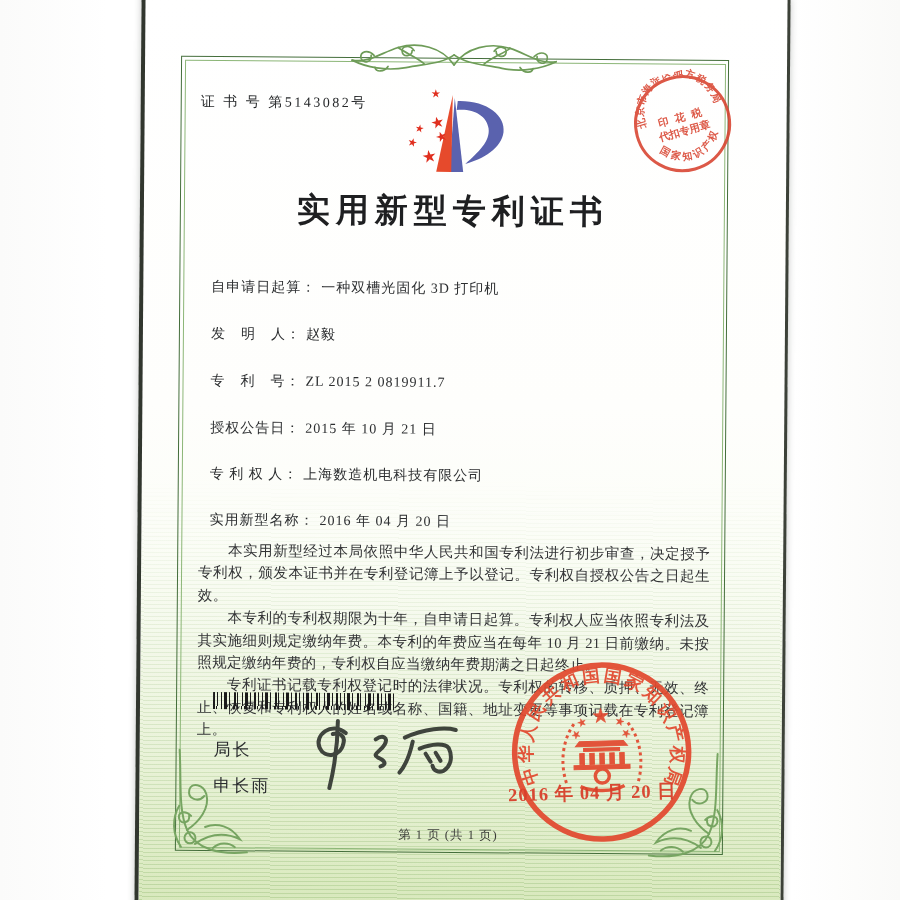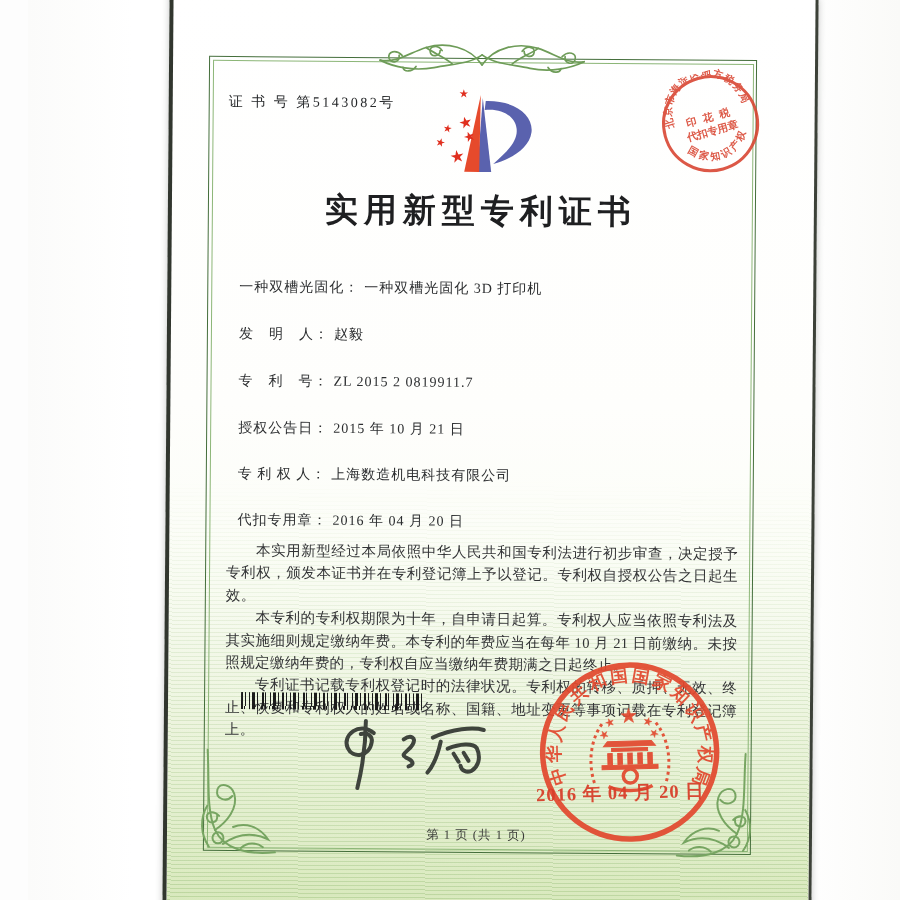--- a/index.html
+++ b/index.html
@@ -2,21 +2,21 @@
 <html><head>
 <meta charset="utf-8">
 <style>
   html,body{margin:0;padding:0;}
   body{
     width:900px;height:900px;overflow:hidden;
     background:#fdfdfd;
     font-family:"Liberation Serif","DejaVu Serif",serif;
     position:relative;
   }
-  .scene{position:absolute;inset:0;background:linear-gradient(90deg,#fbfbfa 0%,#ffffff 12%,#ffffff 88%,#fafaf8 100%);margin-left:28px;}
+  .scene{position:absolute;inset:0;background:linear-gradient(90deg,#fbfbfa 0%,#ffffff 12%,#ffffff 88%,#fafaf8 100%);}
   .paper{
     position:absolute;left:138px;top:-4px;width:642px;height:912px;
     background:linear-gradient(180deg,#ffffff 0%,#fefefc 45%,#fbfdf6 65%,#f4f8ea 100%);
     border-left:4px solid #31362e;
     border-right:3px solid #3c4138;
     box-shadow:0 0 7px rgba(40,45,38,.28);
     transform:rotate(0.45deg);
   }
   
   .tint{
@@ -156,46 +156,50 @@
           </text>
           <text x="52" y="49" text-anchor="middle" font-size="10.5" letter-spacing="2" stroke="none" font-weight="600">印 花 税</text>
           <text x="52" y="63" text-anchor="middle" font-size="10.5" stroke="none" font-weight="600">代扣专用章</text>
         </g>
       </svg>
     </div>
 
     <h1 class="title">实用新型专利证书</h1>
 
     <div class="row" style="top:284px">
-      <span class="lbl">一种双槽光固化：</span><span class="val">一种双槽光固化 3D 打印机</span>
+      <span class="lbl">自申请日起算：</span><span class="val">一种双槽光固化 3D 打印机</span>
     </div>
     <div class="row" style="top:331px">
       <span class="lbl">发　明　人：</span><span class="val">赵毅</span>
     </div>
     <div class="row" style="top:378px">
       <span class="lbl">专　利　号：</span><span class="val">ZL 2015 2 0819911.7</span>
     </div>
     <div class="row" style="top:425px">
       <span class="lbl">授权公告日：</span><span class="val">2015 年 10 月 21 日</span>
     </div>
     <div class="row" style="top:471px">
       <span class="lbl">专 利 权 人：</span><span class="val">上海数造机电科技有限公司</span>
     </div>
     <div class="row" style="top:517px">
-      <span class="lbl">代扣专用章：</span><span class="val">2016 年 04 月 20 日</span>
+      <span class="lbl">实用新型名称：</span><span class="val">2016 年 04 月 20 日</span>
     </div>
 
     <div class="bodytext">
       <p>本实用新型经过本局依照中华人民共和国专利法进行初步审查，决定授予专利权，颁发本证书并在专利登记簿上予以登记。专利权自授权公告之日起生效。</p>
       <p>本专利的专利权期限为十年，自申请日起算。专利权人应当依照专利法及其实施细则规定缴纳年费。本专利的年费应当在每年 10 月 21 日前缴纳。未按照规定缴纳年费的，专利权自应当缴纳年费期满之日起终止。</p>
       <p>专利证书记载专利权登记时的法律状况。专利权的转移、质押、无效、终止、恢复和专利权人的姓名或名称、国籍、地址变更等事项记载在专利登记簿上。</p>
     </div>
 
     <div class="barcode"></div>
 
+    <div class="director">
+      <div>局长</div>
+      <div class="dname">申长雨</div>
+    </div>
 
     <svg class="signature" viewBox="0 0 230 104">
       <g stroke="#3f443d" stroke-width="4" fill="none" stroke-linecap="round" stroke-linejoin="round">
         <path d="M66,40 C52,28 34,42 40,55 C45,66 62,64 64,49 C65,43 60,39 53,41"></path>
         <path d="M58,28 C58,48 55,74 50,95"></path>
         <path d="M96,46 C103,41 109,44 105,51 C101,58 92,61 98,64 C105,67 108,71 101,73"></path>
         <path d="M125,44 C145,35 165,33 176,36"></path>
         <path d="M133,48 C130,62 126,72 120,79"></path>
         <path d="M140,55 C152,50 165,49 169,54 C173,62 172,72 164,77 C159,79 154,77 153,72"></path>
         <path d="M146,60 l5,8"></path>

